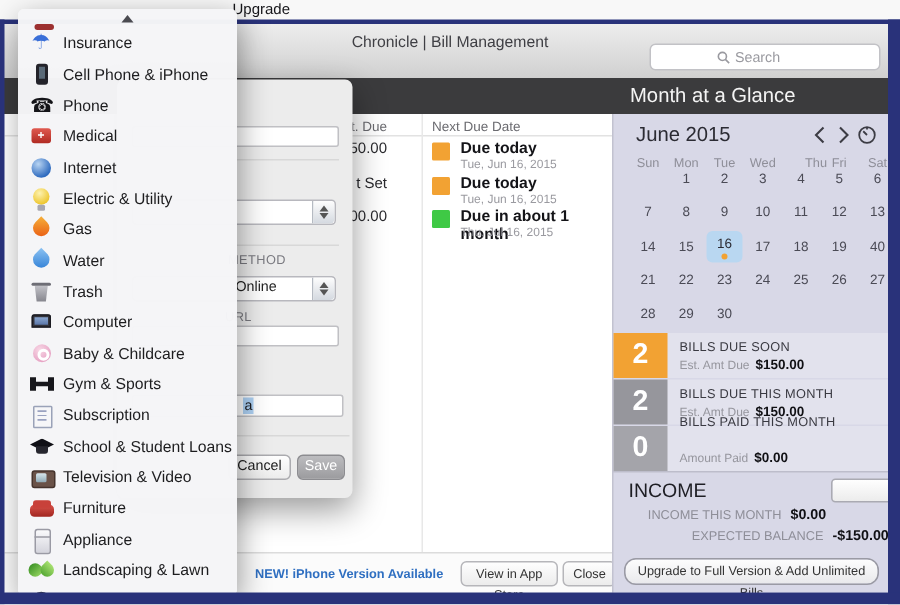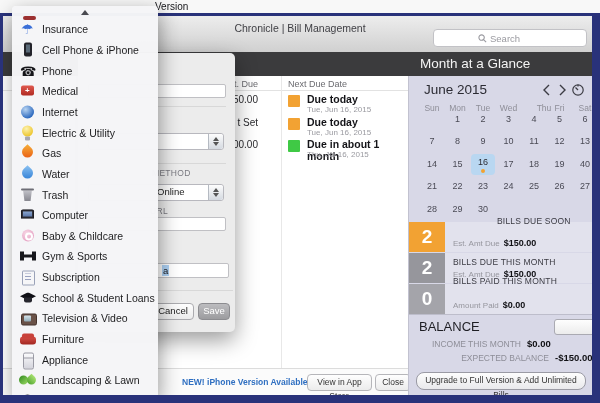--- a/index.html
+++ b/index.html
@@ -38,21 +38,21 @@
   .thline{position:absolute;left:0;top:14px;width:405px;height:1px;background:#e2e2e2;}
   .vline{position:absolute;left:278px;top:0;width:1px;height:292px;background:#e8e8e8;}
   .amt{position:absolute;left:130px;width:125px;text-align:right;font-size:10px;color:#2a2a2e;}
   .sw{position:absolute;left:285px;width:12px;height:12px;border-radius:1px;}
   .stt{position:absolute;left:304px;font-size:10.5px;font-weight:bold;color:#141418;}
   .sdt{position:absolute;left:304px;font-size:8px;color:#9a9aa0;}
 
   
   .footer{position:absolute;left:3px;top:368px;width:405px;height:27px;background:#fbfbfb;
     border-top:1px solid #dcdcdc;z-index:1;}
-  .promo{position:absolute;left:167px;top:8px;font-size:8.5px;font-weight:bold;color:#2f6fc1;margin-left:12px;}
+  .promo{position:absolute;left:167px;top:8px;font-size:8.5px;font-weight:bold;color:#2f6fc1;}
   .fbtn{position:absolute;top:5px;height:15px;background:linear-gradient(#fefefe,#ececec);
     border:1px solid #b6b6ba;border-radius:4px;font-size:8.5px;color:#333;text-align:center;line-height:14px;}
   .btn-store{left:304px;width:63px;}
   .btn-close{left:372px;width:34px;}
 
   
   .panel{position:absolute;left:408px;top:76px;width:184px;height:319px;background:#d8d8e7;
     border-left:1px solid #c2c2d0;z-index:1;}
   .cmonth{position:absolute;left:15px;top:6px;font-size:13.5px;color:#2b2b33;}
   .cnav{position:absolute;top:7px;width:14px;height:14px;}
@@ -141,21 +141,21 @@
   .ic-leaf::after{left:8px;top:4px;width:9px;height:9px;background:linear-gradient(#a8e070,#55a834);border-radius:0 50% 50% 50%;transform:rotate(45deg);}
   .ic-security-camera::before{left:2px;top:2px;width:13px;height:13px;border-radius:50%;background:radial-gradient(circle at 42% 38%,#60606c,#16161c 75%);}
   .ic-security-camera::after{left:6px;top:6px;width:5px;height:5px;border-radius:50%;background:#05050a;box-shadow:0 0 0 1px #8a8a94;}
 </style>
 </head>
 <body>
 
 <div class="screen">
 
   <div class="menubar">
-    <span class="mb-item" style="left:155px;">Version</span>
+    <span class="mb-item" style="left:155px;">Upgrade</span>
     <span class="mb-item" style="left:213px;margin-top:24px;">Help</span>
   </div>
   <div class="topline"></div>
 
   <div class="titlebar">
     <div class="wtitle">Chronicle | Bill Management</div>
     <div class="searchbox">
       <svg width="9" height="9" viewBox="0 0 10 10">
         <circle cx="4" cy="4" r="3" fill="none" stroke="#9a9aa0" stroke-width="1.2"></circle>
         <line x1="6.2" y1="6.2" x2="9" y2="9" stroke="#9a9aa0" stroke-width="1.2"></line>
@@ -246,33 +246,33 @@
         <div class="cday" style="left: 113px; top: 103px;">25</div>
         <div class="cday" style="left: 138.5px; top: 103px; text-align: center;">26</div>
         <div class="cday" style="left: 164px; top: 103px;">27</div>
         <div class="cday" style="left: 11px; top: 126px;">28</div>
         <div class="cday" style="left: 36.5px; top: 126px;">29</div>
         <div class="cday" style="left: 62px; top: 126px;">30</div>
       </div>
     <div id="summary-rows">
         <div class="sstrip" style="top: 146px;"></div>
         <div class="sblock" style="top: 146px; background: rgb(242, 162, 51);">2</div>
-        <div class="sttl" style="top: 140px; margin-left: 44px;">BILLS DUE SOON</div>
+        <div class="sttl" style="top: 150px;">BILLS DUE SOON</div>
         <div class="ssub" style="top: 162px;"><span>Est. Amt Due</span><b>$150.00</b></div>
         <div class="sstrip" style="top: 177px;"></div>
         <div class="sblock" style="top: 177px; background: rgb(150, 150, 156);">2</div>
         <div class="sttl" style="top: 181px;">BILLS DUE THIS MONTH</div>
         <div class="ssub" style="top: 193px;"><span>Est. Amt Due</span><b>$150.00</b></div>
         <div class="sstrip" style="top: 208px;"></div>
         <div class="sblock" style="top: 208px; background: rgb(164, 164, 170);">0</div>
         <div class="sttl" style="top: 200px;">BILLS PAID THIS MONTH</div>
         <div class="ssub" style="top: 224px;"><span>Amount Paid</span><b>$0.00</b></div>
       </div>
     <div class="incsep"></div>
-    <div class="inctitle">BALANCE</div>
+    <div class="inctitle">INCOME</div>
     <div class="editbtn">Edit</div>
     <div id="income-rows">
         <div class="increw" style="top: 262px;">
           <span class="inclbl">INCOME THIS MONTH</span>
           <span class="incval">$0.00</span>
         </div>
         <div class="increw" style="top: 276px; padding-left: 28px;">
           <span class="inclbl">EXPECTED BALANCE</span>
           <span class="incval">-$150.00</span>
         </div>

